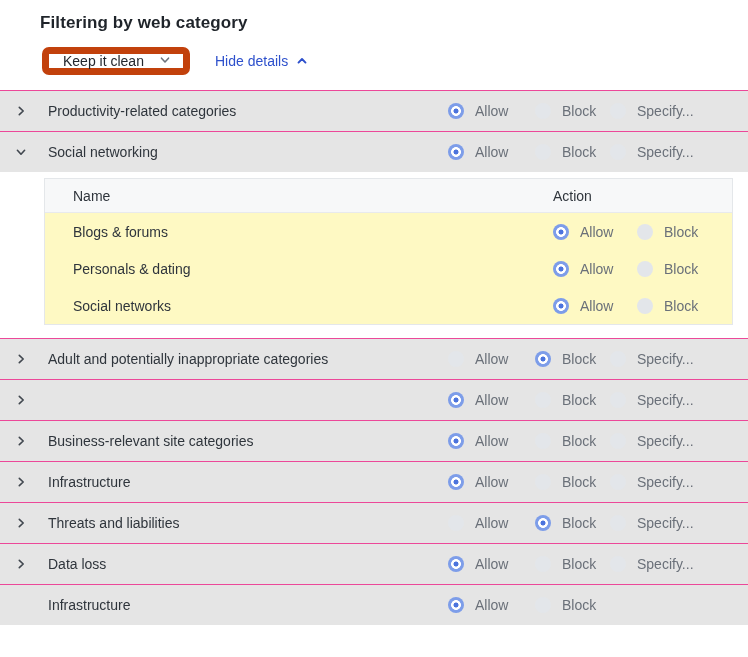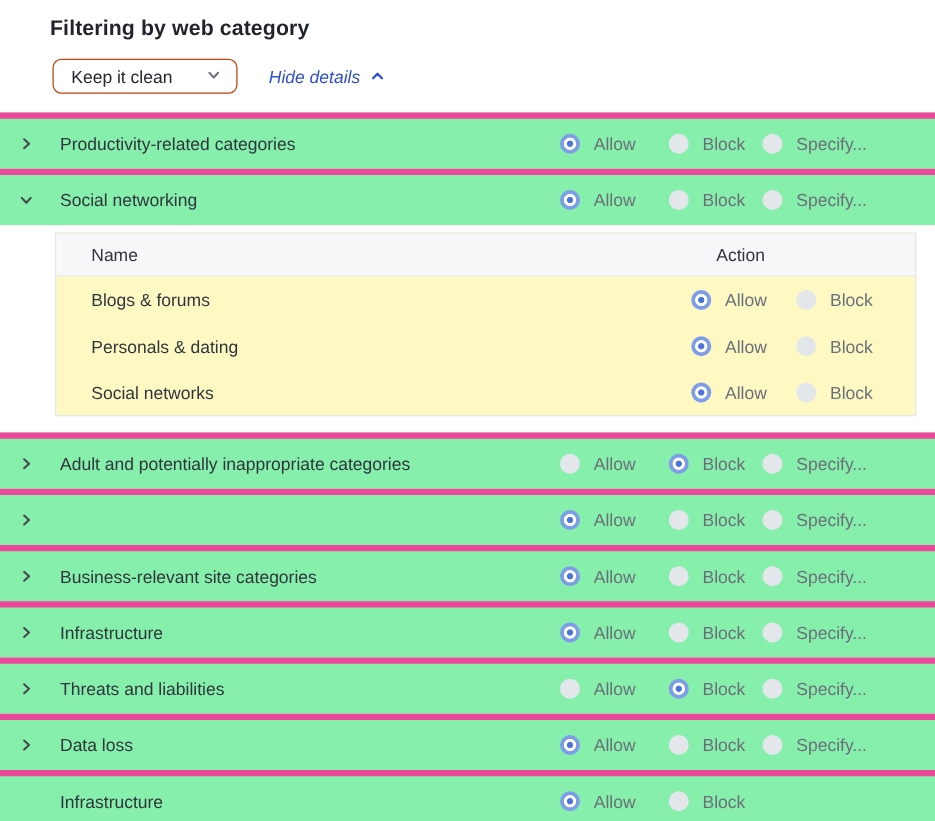--- a/index.html
+++ b/index.html
@@ -11,32 +11,32 @@
   .header { padding:13px 8px 0 8px;margin-left:32px; }
   .page-title {
     margin:0 0 12px 0; font-size:17px; font-weight:700; color:#1f242a;
     letter-spacing:.1px;
   }
   .page-subtitle { margin:0; font-size:13.5px; line-height:16px; color:#3e444c; }
   .controls { display:flex; align-items:center; margin:14px 0 0 2px; height:28px; }
   .dropdown {
     display:flex; align-items:center; justify-content:space-between;
     width:148px; height:28px; box-sizing:border-box;
-    border:1px solid #c2410c; border-radius:7px; background:#fff;
+    border:7px solid #c2410c; border-radius:7px; background:#fff;
     padding:0 12px 0 14px; font-size:14px; color:#23272e; cursor:pointer;
   }
   .details-link {
     display:flex; align-items:center; margin-left:25px; cursor:pointer;
-    color:#2d50cc; font-size:14px; font-weight:500; text-decoration:none;font-style:italic;
+    color:#2d50cc; font-size:14px; font-weight:500; text-decoration:none;
   }
   .details-link svg { margin-left:8px; }
   .list { margin-top:15px; }
   .cat-row {
-    position:relative; height:40px; border-top:5px solid #ec4899;
-    display:flex; align-items:center; background:#86efac;
+    position:relative; height:40px; border-top:1px solid #ec4899;
+    display:flex; align-items:center; background:#e5e5e5;
   }
   .chev-btn {
     position:absolute; left:12px; top:0; height:100%; width:18px;
     display:flex; align-items:center; justify-content:center; cursor:pointer;
   }
   .cat-label { margin-left:48px; font-size:14px; color:#2f353c; }
   .opts { position:absolute; left:448px; top:0; height:100%; display:flex; align-items:center; }
   .opt { display:flex; align-items:flex-start; box-sizing:border-box; cursor:pointer; }
   .opt-allow { width:87px; }
   .opt-block { width:75px; }
@@ -49,21 +49,21 @@
   }
   .opt-label { font-size:14px; color:#6a7079; }
   .sub-wrap { padding:6px 0 13px 44px; }
   .subtable { width:689px; box-sizing:border-box; border:1px solid #e4e7ea; background:#fef9c3; }
   .sub-header {
     position:relative; height:33px; display:flex; align-items:center;
     background:#f7f8f9; border-bottom:1px solid #e8eaed;
     font-size:14px; color:#2f353c;
   }
   .sub-header .name-h { margin-left:28px; }
-  .sub-header .action-h { position:absolute; left:508px;margin-left:20px; }
+  .sub-header .action-h { position:absolute; left:508px; }
   .sub-row { position:relative; height:37px; display:flex; align-items:center; }
   .sub-label { margin-left:28px; font-size:14px; color:#2f353c; }
   .sub-opts { position:absolute; left:508px; top:0; height:100%; display:flex; align-items:center; }
   .sub-opt-allow { width:84px; }
 </style>
 </head>
 <body>
 
 <div class="header">
   <h1 class="page-title">Filtering by web category</h1>

